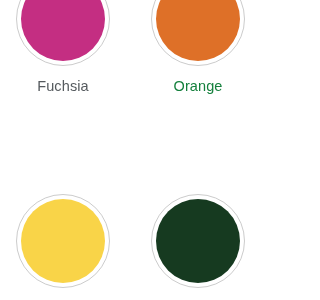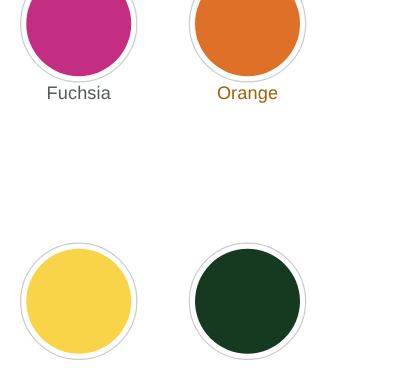--- a/index.html
+++ b/index.html
@@ -51,20 +51,21 @@
   }
 
   
   .chip-fill {
     width: 84px;
     height: 84px;
     border-radius: 50%;
   }
 
   .chip-label {
+    margin-top: 11px;
     font-size: 14.5px;
     line-height: 18px;
     color: #555a5e;
     letter-spacing: 0.1px;
     white-space: nowrap;
   }
 </style>
 </head>
 <body style="background: rgb(255, 255, 255);">
 
@@ -74,21 +75,21 @@
     <div class="chip-ring" style="border-color: rgb(204, 204, 204);">
       <div class="chip-fill" style="background: rgb(196, 46, 130);"></div>
     </div>
     <div class="chip-label" style="color: rgb(85, 90, 94);">Fuchsia</div>
   </div>
 
   <div class="swatch swatch-row-1 swatch-col-2">
     <div class="chip-ring" style="border-color: rgb(204, 204, 204);">
       <div class="chip-fill" style="background: rgb(222, 112, 40);"></div>
     </div>
-    <div class="chip-label" style="color: #a16207;">Orange</div>
+    <div class="chip-label" style="color: #15803d;">Orange</div>
   </div>
 
   <div class="swatch swatch-row-2 swatch-col-1">
     <div class="chip-ring" style="border-color: rgb(204, 204, 204);">
       <div class="chip-fill" style="background: rgb(249, 212, 72);"></div>
     </div>
     <div class="chip-label" style="color: rgb(85, 90, 94);"></div>
   </div>
 
   <div class="swatch swatch-row-2 swatch-col-2">

